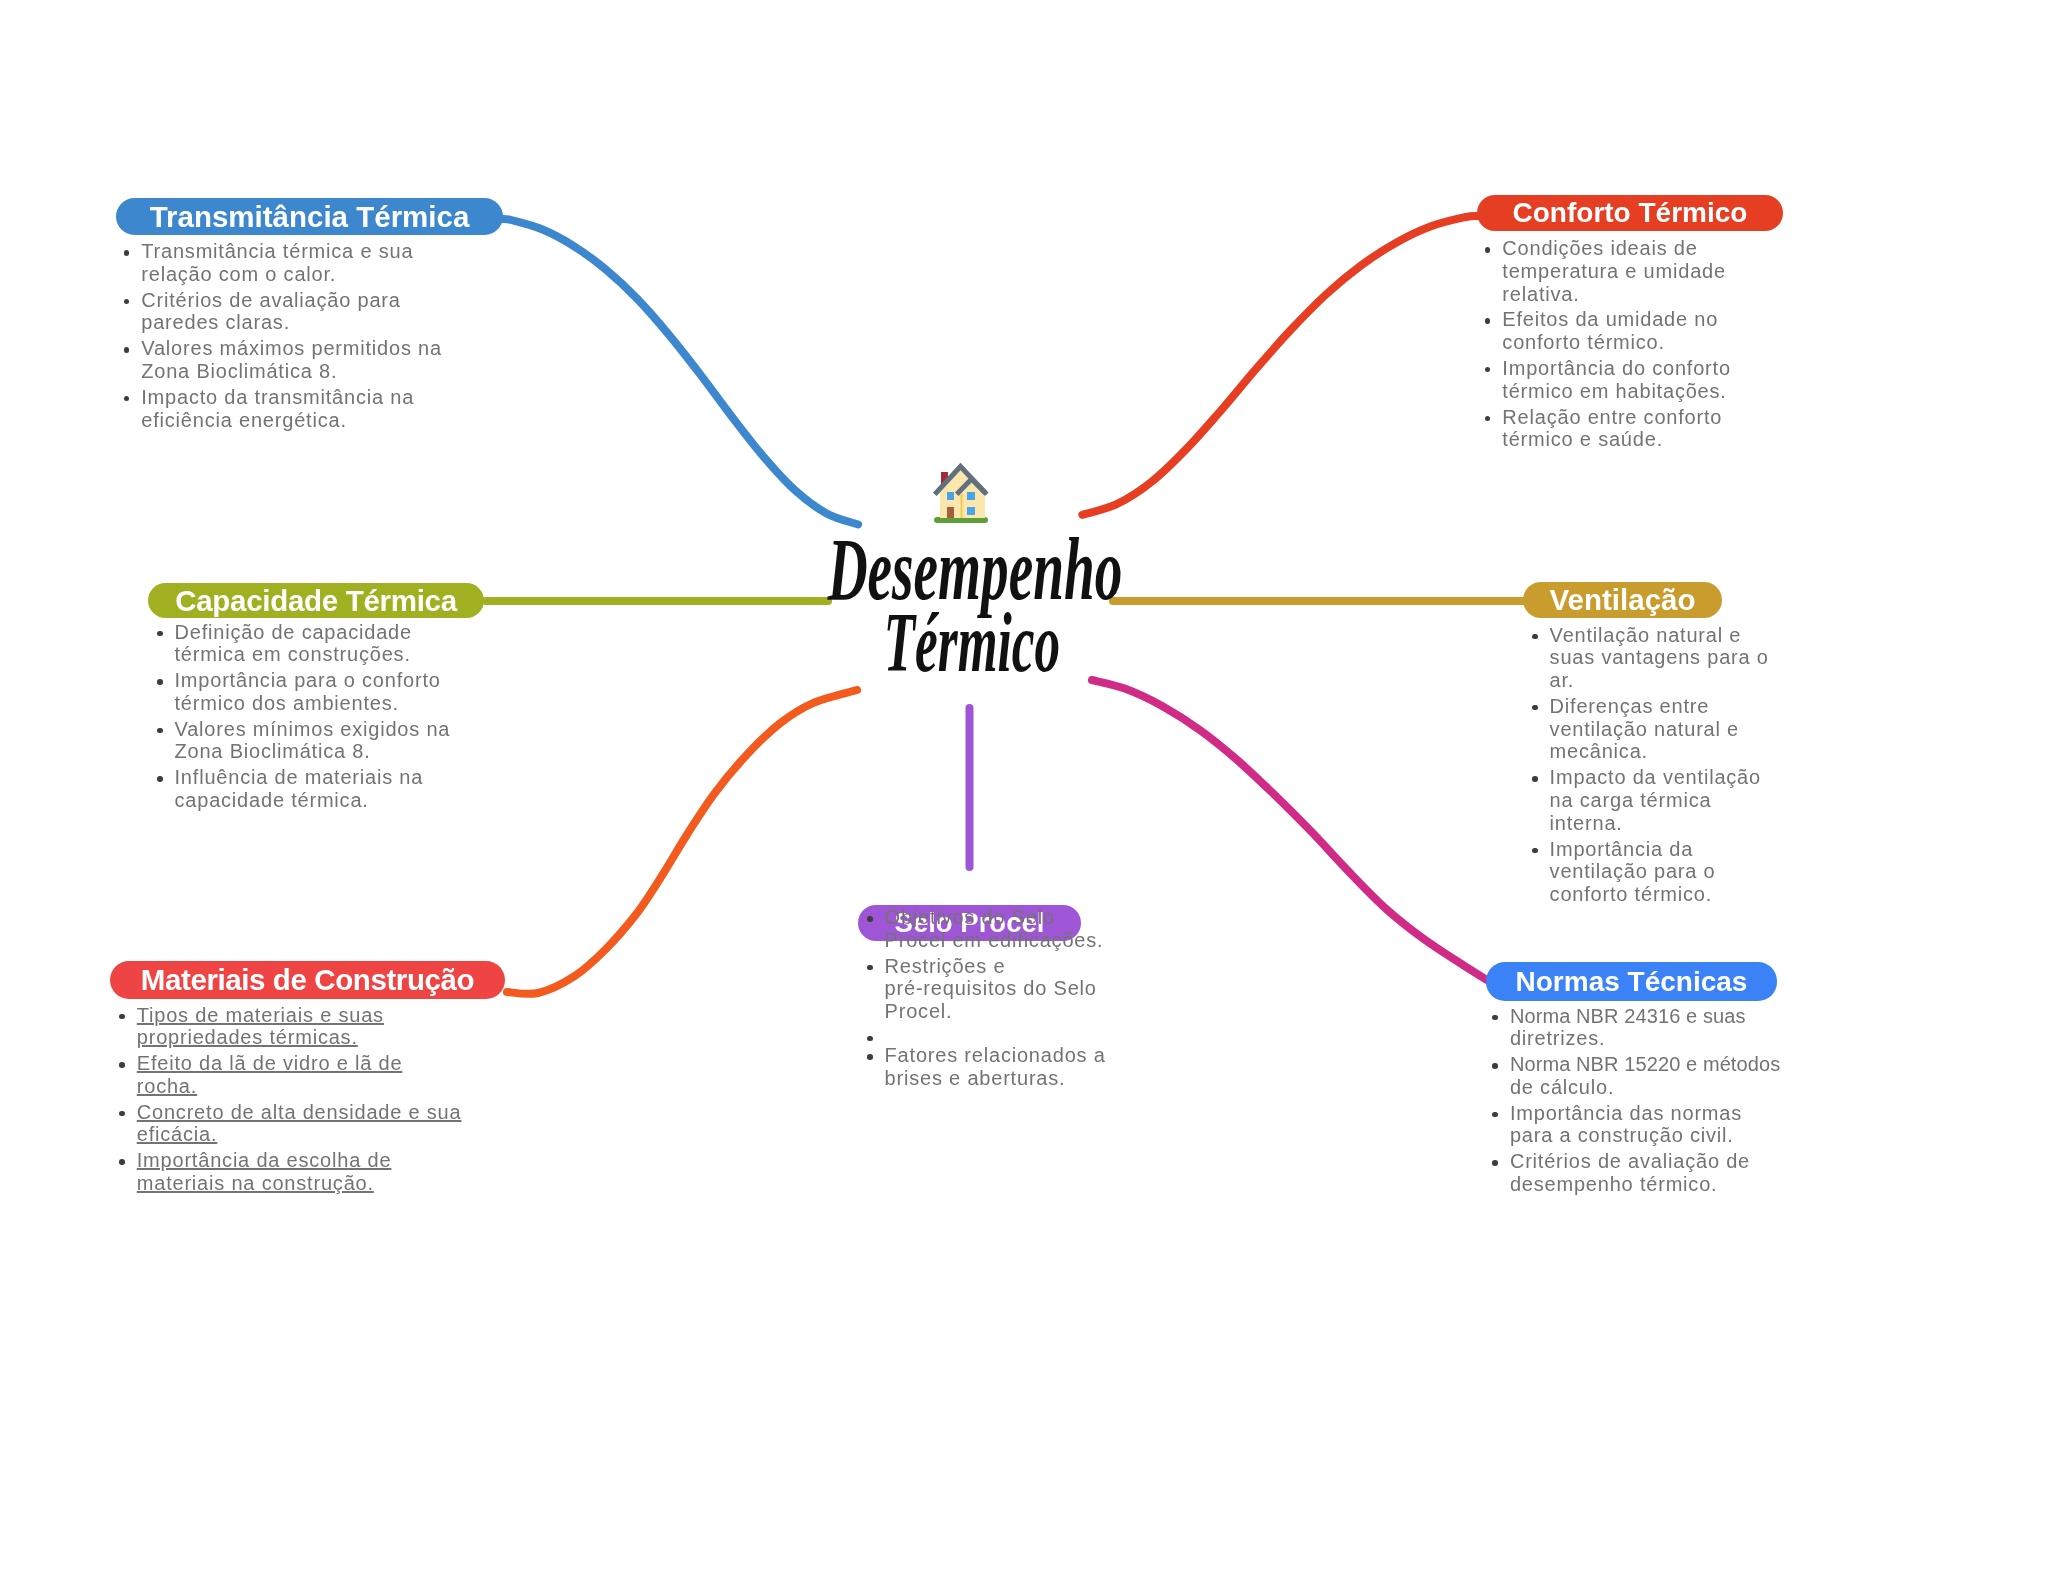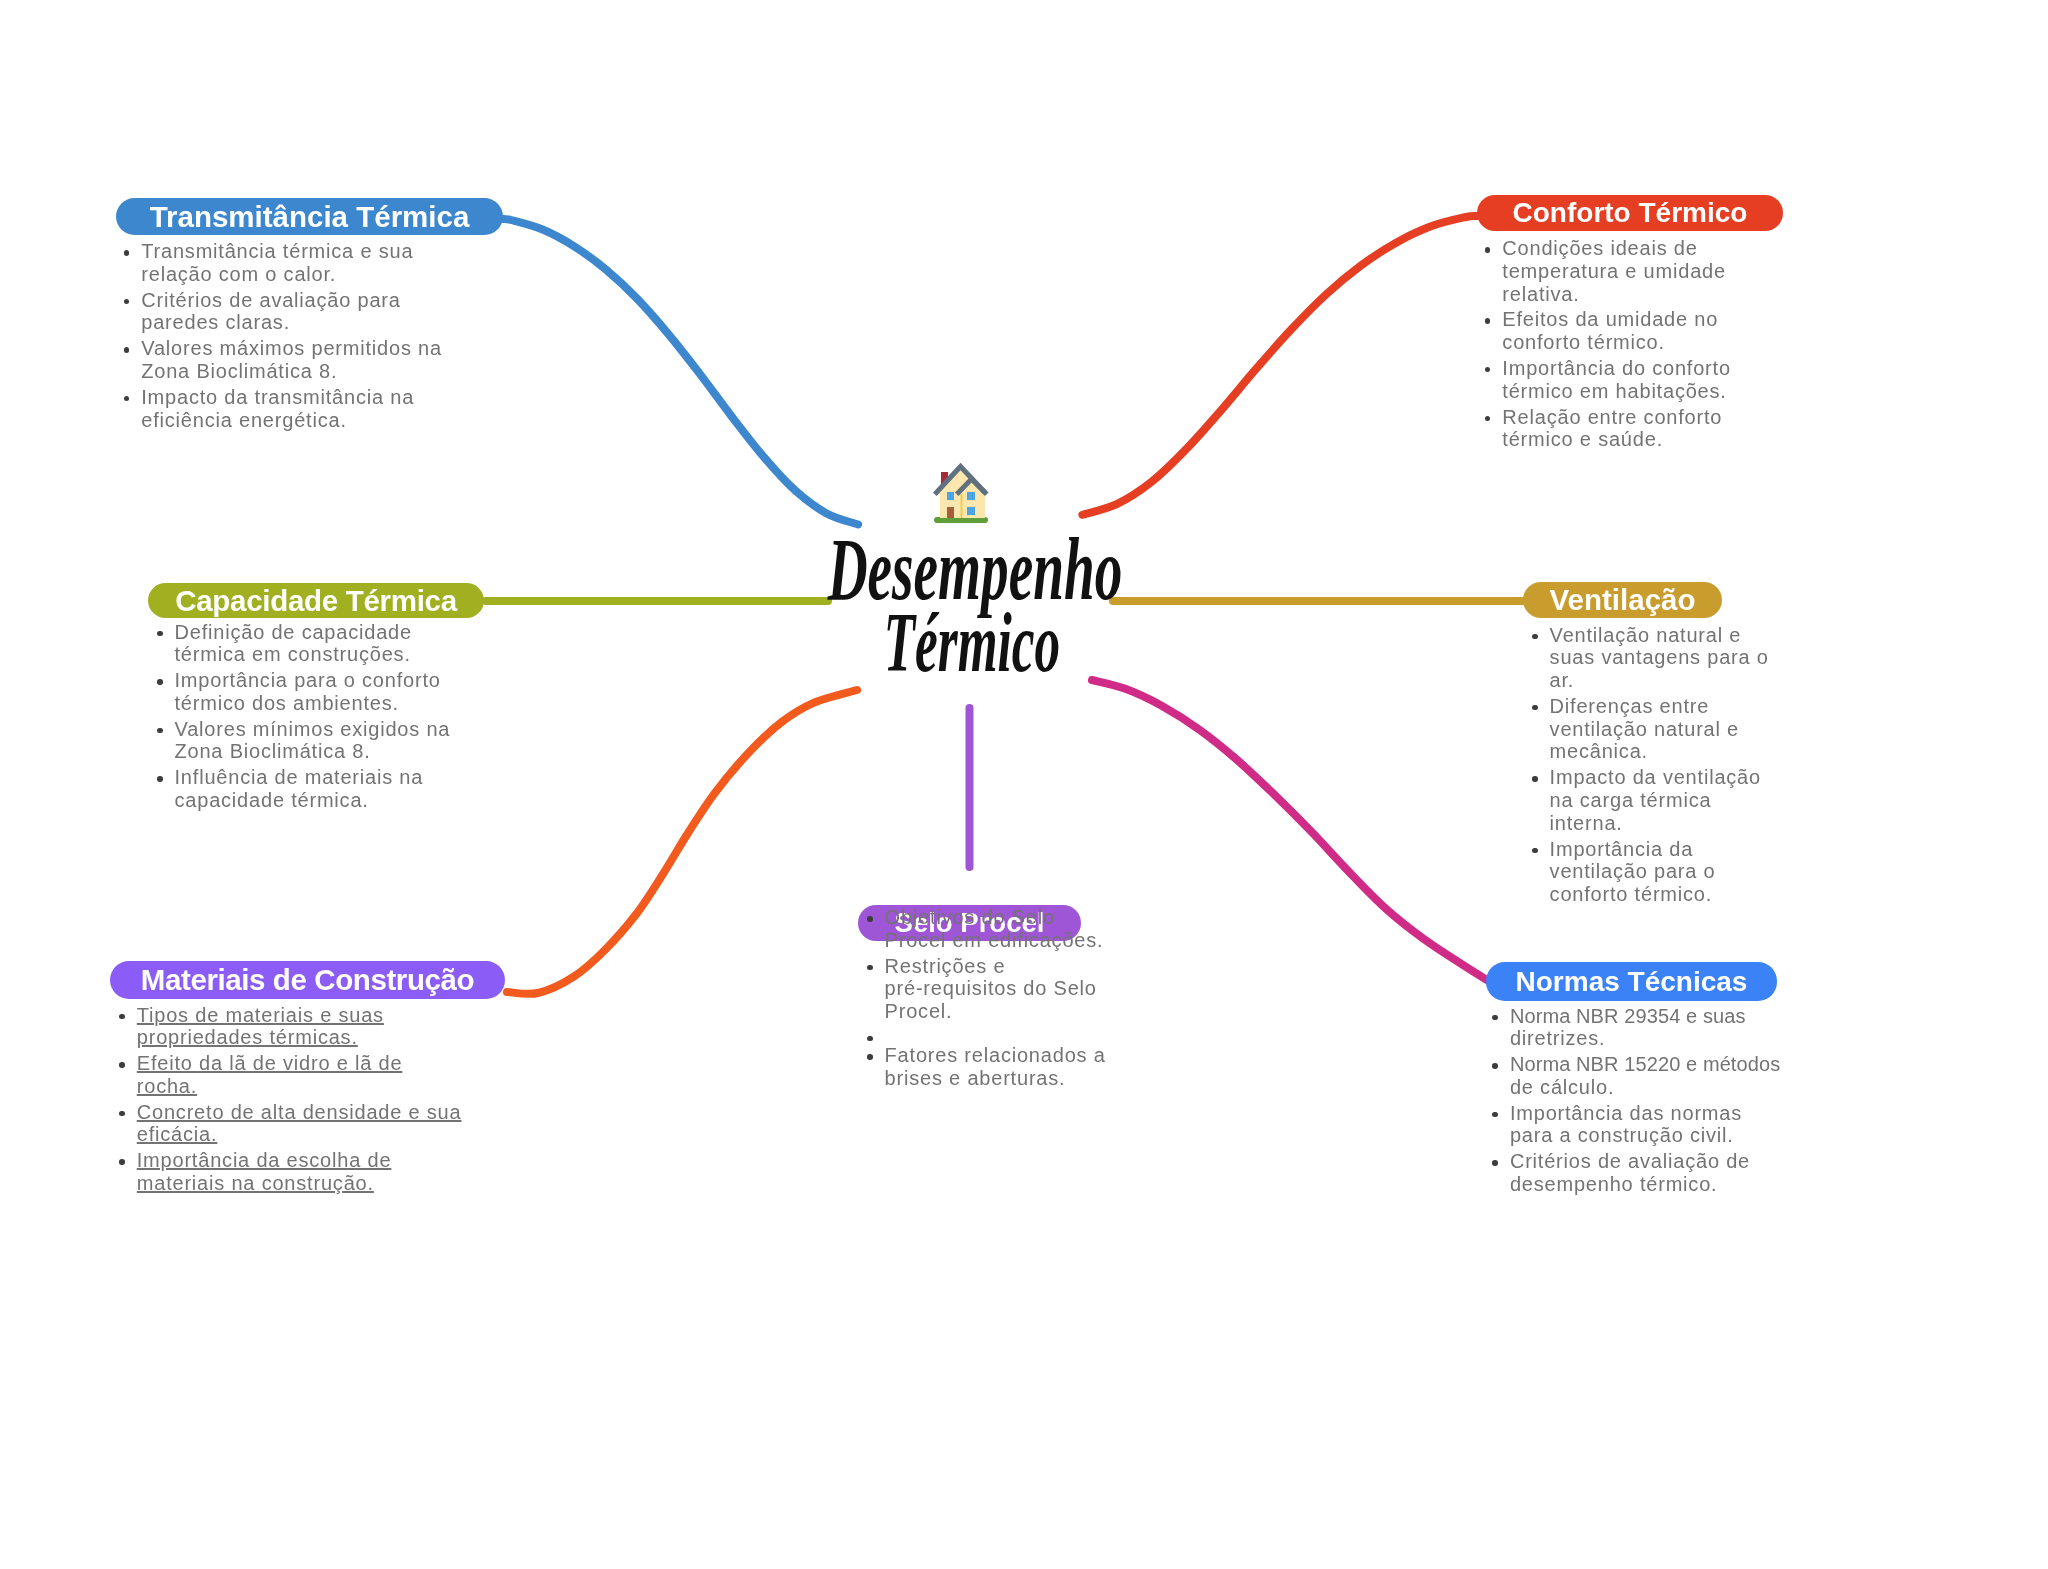--- a/index.html
+++ b/index.html
@@ -46,21 +46,21 @@
       </g>
   <g transform="translate(972,671) scale(0.61,1)">
         <text x="0" y="0" text-anchor="middle" font-family="Liberation Serif" font-style="italic" font-weight="bold" font-size="84" fill="#111111">Térmico</text>
       </g>
 </svg>
 
 <div class="pill" style="left:116px;top:198px;width:387px;height:37px;background:#3D87CF;">Transmitância Térmica</div>
 <div class="pill" style="left:1477px;top:195px;width:306px;height:36px;background:#E63E23;font-size:28px;">Conforto Térmico</div>
 <div class="pill" style="left:148px;top:583px;width:336px;height:35px;background:#A0B020;letter-spacing:-0.3px;">Capacidade Térmica</div>
 <div class="pill" style="left:1523px;top:582px;width:199px;height:36px;background:#C99C2E;">Ventilação</div>
-<div class="pill" style="left:110px;top:961px;width:395px;height:38px;background:#8b5cf6;letter-spacing:-0.4px;">Materiais de Construção</div>
+<div class="pill" style="left:110px;top:961px;width:395px;height:38px;background:#ef4444;letter-spacing:-0.4px;">Materiais de Construção</div>
 <div class="pill" style="left:858px;top:865px;width:223px;height:36px;background:#9E56D6;font-size:27.5px;margin-top:40px;">Selo Procel</div>
 <div class="pill" style="left:1486px;top:962px;width:291px;height:39px;background:#3b82f6;font-size:28px;">Normas Técnicas</div>
 
 <div class="list" style="left:123.75px;top:240px;">
   <div class="it">
         <div class="dot"></div>
         <div>Transmitância térmica e sua<br>relação com o calor.</div>
       </div>
   <div class="it">
         <div class="dot"></div>
@@ -166,21 +166,21 @@
       </div>
   <div class="it">
         <div class="dot"></div>
         <div>Fatores relacionados a<br>brises e aberturas.</div>
       </div>
 </div>
 
 <div class="list" style="left:1492.4px;top:1004.5px;">
   <div class="it">
         <div class="dot"></div>
-        <div><span style="letter-spacing:0.1px">Norma NBR 29354 e suas</span><br>diretrizes.</div>
+        <div><span style="letter-spacing:0.1px">Norma NBR 24316 e suas</span><br>diretrizes.</div>
       </div>
   <div class="it">
         <div class="dot"></div>
         <div><span style="letter-spacing:0.1px">Norma NBR 15220 e métodos</span><br>de cálculo.</div>
       </div>
   <div class="it">
         <div class="dot"></div>
         <div>Importância das normas<br>para a construção civil.</div>
       </div>
   <div class="it">

